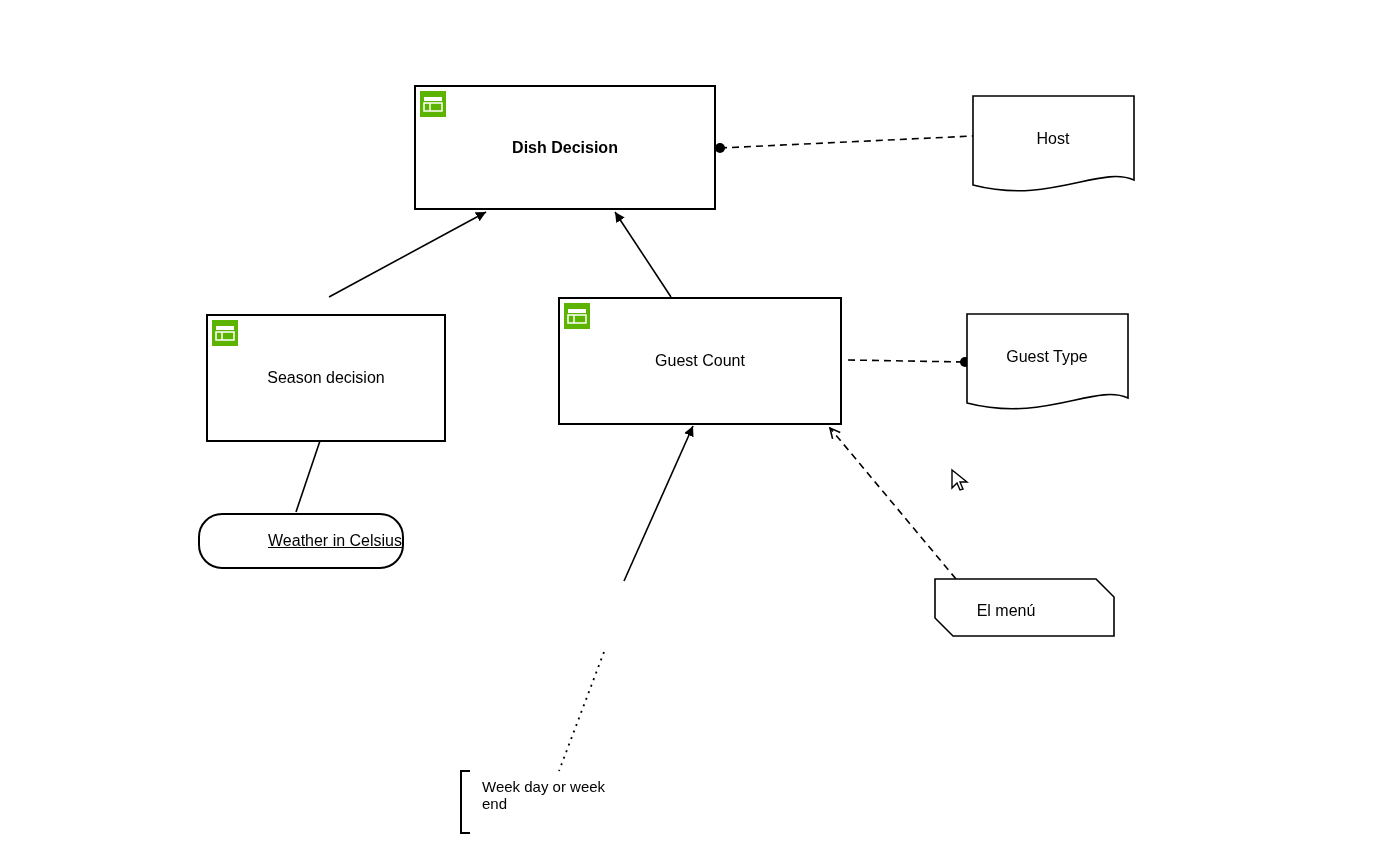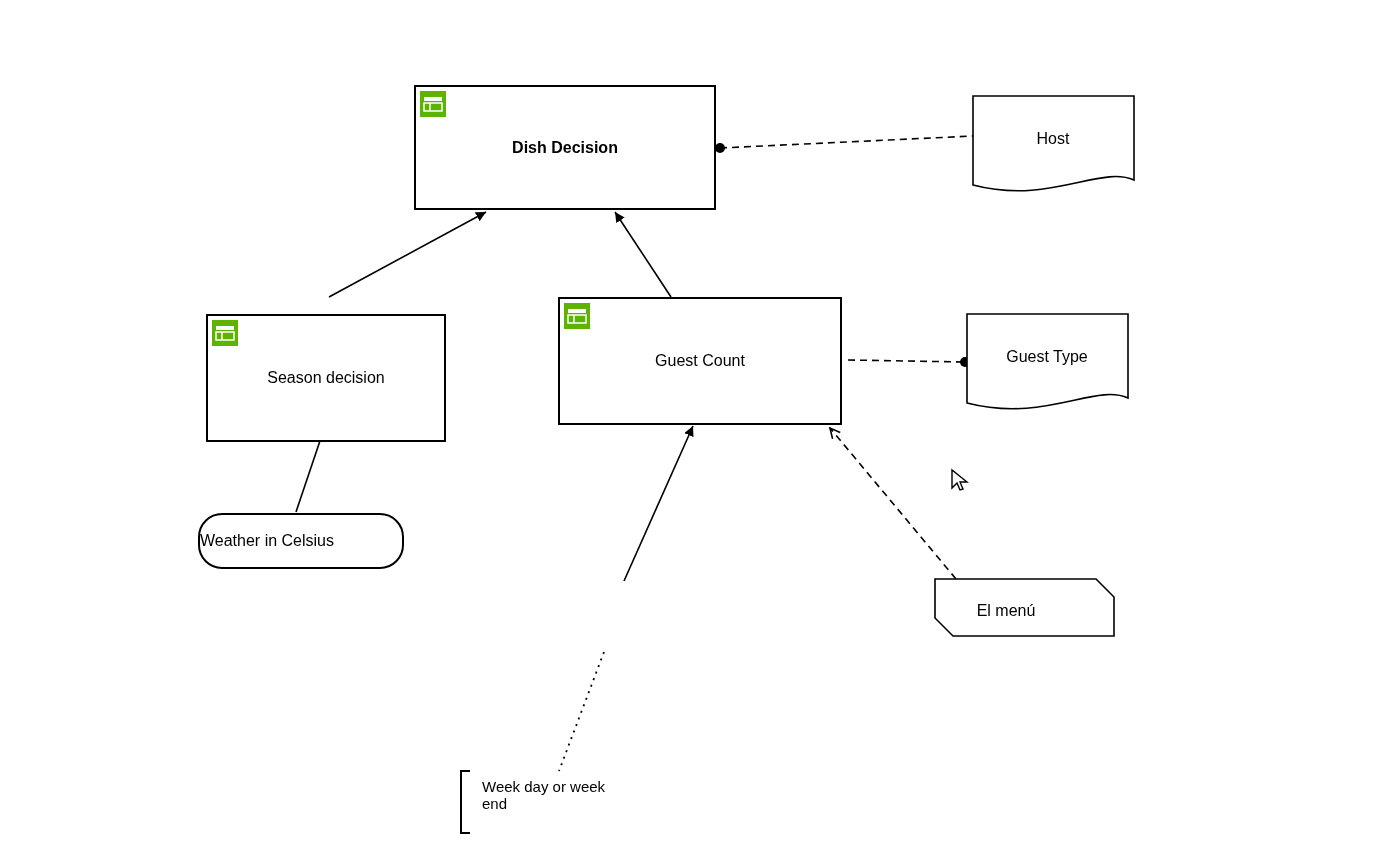--- a/index.html
+++ b/index.html
@@ -33,22 +33,23 @@
     top: 4px;
     left: 4px;
     width: 26px;
     height: 26px;
   }
   .input-pill {
     border: 2px solid #000;
     border-radius: 24px;
     display: flex;
     align-items: center;
-    justify-content: flex-start;
+    justify-content: flex-end;
     background: #fff;
+    text-decoration: underline;
   }
   .annotation {
     position: absolute;
     font-size: 15px;
     margin-left: 8px;
   }
   .bracket {
     border-left: 2px solid #000;
     border-top: 2px solid #000;
     border-bottom: 2px solid #000;

